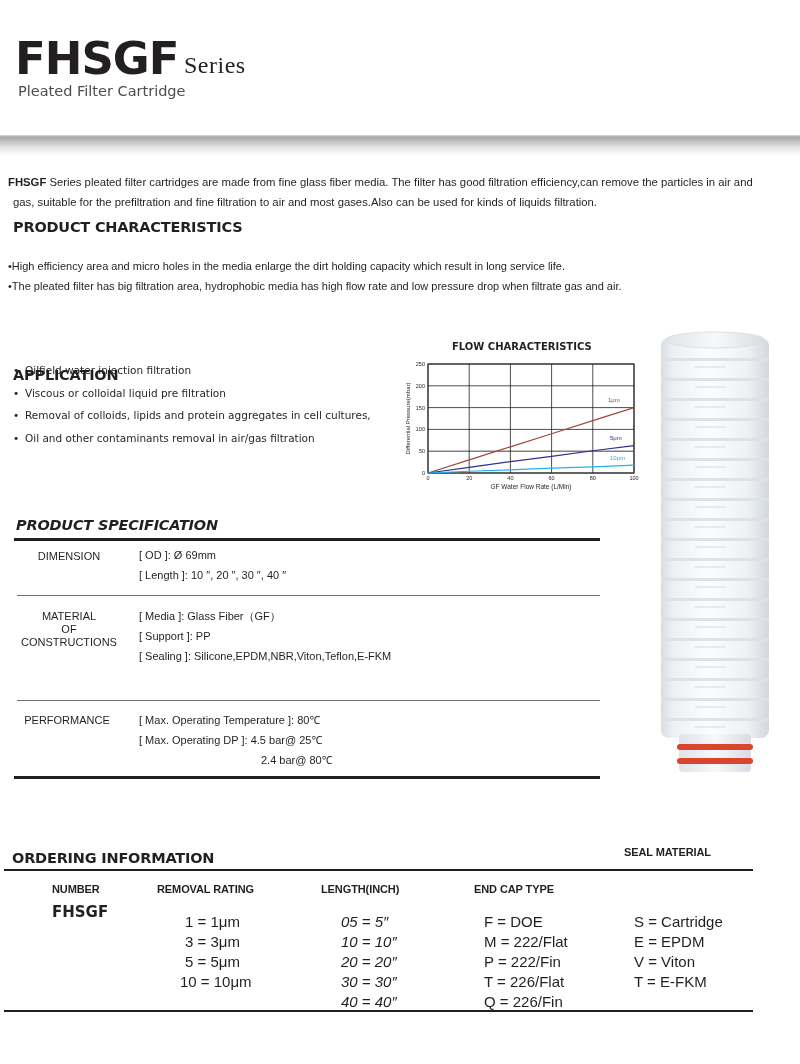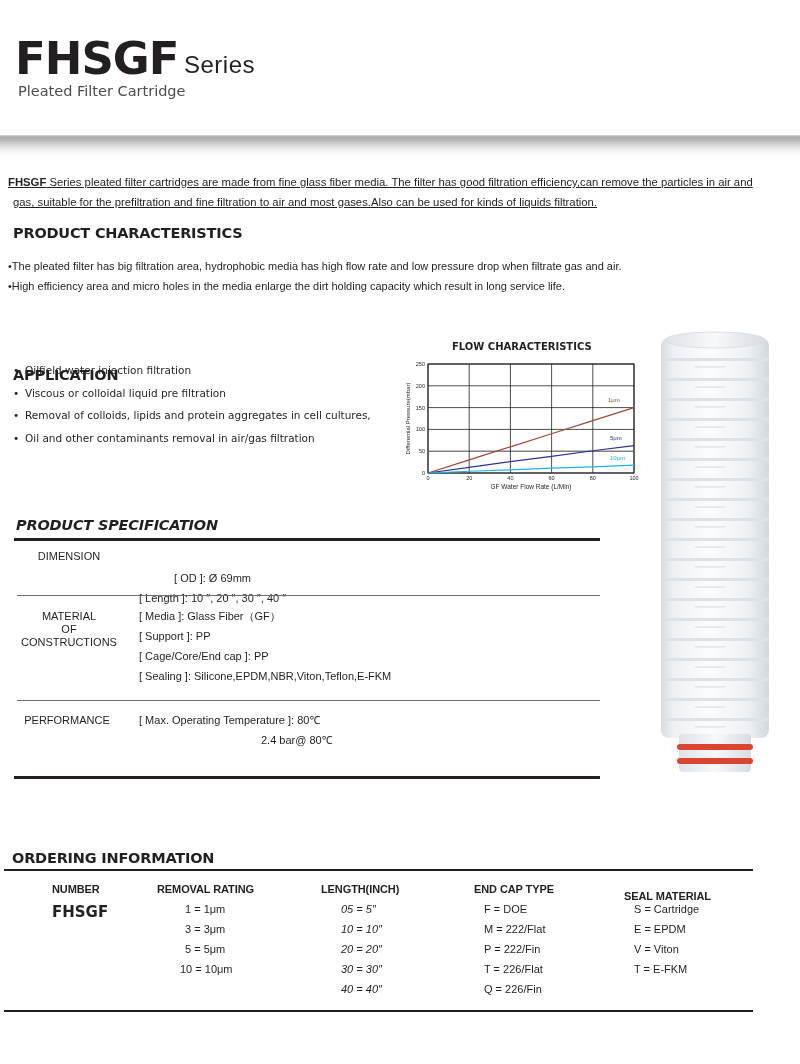--- a/index.html
+++ b/index.html
@@ -3,27 +3,27 @@
 <meta charset="utf-8">
 <style>
   * { box-sizing: border-box; margin: 0; padding: 0; }
   html, body { width: 800px; height: 1064px; background: #fff; overflow: hidden; }
   body { position: relative; font-family: "Liberation Sans", sans-serif; color: #231f20; }
 
   .abs { position: absolute; }
 
   
   .brand { left: 15px; top: 36px; font-family: "DejaVu Sans", sans-serif; font-weight: bold; font-size: 45px; letter-spacing: -1px; color: #231f20; line-height: 1; }
-  .series { left: 184px; top: 53px; font-family: Liberation Sans, sans-serif; font-size: 24px; color: #231f20; line-height: 1; letter-spacing: 0.5px; font-weight: 300; }
+  .series { left: 184px; top: 53px; font-family: Liberation Serif, serif; font-size: 24px; color: #231f20; line-height: 1; letter-spacing: 0.5px; font-weight: 300; }
   .subtitle { left: 18px; top: 84px; font-family: "DejaVu Sans", sans-serif; font-size: 14.5px; color: #4d4d4f; line-height: 1; }
   .header-bar { left: 0; top: 135px; width: 800px; height: 22px;
     background: linear-gradient(to bottom, #dcdcdc 0px, #a8a8a8 2px, #bdbdbd 6px, #e2e2e2 12px, #f6f6f6 17px, #ffffff 22px); }
 
   
-  .intro { left: 8px; top: 172px; width: 780px; font-size: 11.3px; line-height: 20px; color: #231f20; text-decoration: underline; }
+  .intro { left: 8px; top: 172px; width: 780px; font-size: 11.3px; line-height: 20px; color: #231f20; }
   .intro b { font-weight: bold; }
   .intro .l2 { padding-left: 5px; display: block; }
 
   .h2 { font-family: "DejaVu Sans", sans-serif; font-weight: bold; font-size: 14.5px; color: #231f20; letter-spacing: -0.2px; line-height: 1; }
 
   .bullets-plain { font-size: 11px; line-height: 20px; color: #231f20; }
   .bullets-plain div::before { content: "\2022 "; }
 
   .app-list { font-family: "DejaVu Sans", sans-serif; font-size: 10.5px; color: #231f20; }
   .app-list .it { height: 22.5px; display: flex; align-items: flex-start; }
@@ -33,43 +33,43 @@
   .chart-title { left: 452px; top: 341px; font-family: "DejaVu Sans", sans-serif; font-weight: bold; font-size: 10px; color: #231f20; text-align: center; }
 
   
   .rule-thick { height: 3px; background: #231f20; }
   .rule-thin { height: 1px; background: #6d6e70; }
   .spec-label { font-size: 11px; color: #231f20; text-align: center; line-height: 13px; }
   .spec-val { font-size: 11px; color: #231f20; line-height: 20px; }
 
   
   .ord-head { font-size: 11px; font-weight: bold; color: #231f20; letter-spacing: -0.1px; }
-  .ord-col { font-size: 11px; color: #231f20; line-height: 20px; }
+  .ord-col { font-size: 15px; color: #231f20; line-height: 20px; margin-top: 13px; }
   .ord-number { font-family: "DejaVu Sans", sans-serif; font-weight: bold; font-size: 15px; color: #231f20; }
 
   
   .cartridge { left: 655px; top: 330px; width: 120px; height: 450px; }
 </style>
 </head>
 <body>
 
 <div class="abs brand">FHSGF</div>
 <div class="abs series">Series</div>
 <div class="abs subtitle">Pleated Filter Cartridge</div>
 <div class="abs header-bar"></div>
 
 <div class="abs intro">
   <b>FHSGF</b><span> Series pleated filter cartridges are made from fine glass fiber media. The filter has good filtration efficiency,can remove the particles in air and</span>
   <span class="l2">gas, suitable for the prefiltration and fine filtration to air and most gases.Also can be used for kinds of liquids filtration.</span>
 </div>
 
-<div class="abs h2" style="left:13px; top:226px;">PRODUCT CHARACTERISTICS</div>
+<div class="abs h2" style="left:13px; top:220px;">PRODUCT CHARACTERISTICS</div>
 <div class="abs bullets-plain" style="left:8px; top:256px; width:780px;">
+  <div>High efficiency area and micro holes in the media enlarge the dirt holding capacity which result in long service life.</div>
   <div>The pleated filter has big filtration area, hydrophobic media has high flow rate and low pressure drop when filtrate gas and air.</div>
-  <div>High efficiency area and micro holes in the media enlarge the dirt holding capacity which result in long service life.</div>
 </div>
 
 <div class="abs h2" style="left:13px; top:344px;margin-top:24px;">APPLICATION</div>
 <div class="abs app-list" style="left:13px; top:364px; width:380px;">
   <div class="it">
       <span class="dot">•</span>
       <span>Oilfield water injection filtration</span>
     </div>
   <div class="it">
       <span class="dot">•</span>
@@ -125,42 +125,42 @@
       <text x="210" y="45.60000000000001" font-size="6" fill="#a0483a" font-family="Liberation Sans, sans-serif">1μm</text>
       <text x="212" y="83.532" font-size="6" fill="#2e3192" font-family="Liberation Sans, sans-serif">5μm</text>
       <text x="212" y="104.152" font-size="6" fill="#1eb4e6" font-family="Liberation Sans, sans-serif">10μm</text>
     </g>
 </svg>
 
 <div class="abs h2" style="left:16px; top:518px;font-style:italic;">PRODUCT SPECIFICATION</div>
 <div class="abs rule-thick" style="left:14px; top:538px; width:586px;"></div>
 
 <div class="abs spec-label" style="left:18px; top:550px; width:102px;">DIMENSION</div>
-<div class="abs spec-val" style="left:139px; top:568px;text-align:center;">
+<div class="abs spec-val" style="left:139px; top:545px;">
   <div>[ OD ]:  Ø 69mm</div>
   <div>[ Length ]:  10 ″, 20 ″, 30 ″, 40 ″</div>
 </div>
 <div class="abs rule-thin" style="left:17px; top:595px; width:583px;"></div>
 
 <div class="abs spec-label" style="left:18px; top:610px; width:102px;">
   <div>MATERIAL</div>
   <div>OF</div>
   <div>CONSTRUCTIONS</div>
 </div>
 <div class="abs spec-val" style="left:139px; top:606px;">
   <div>[ Media ]:  Glass Fiber（GF）</div>
   <div>[ Support ]:  PP</div>
-  <div>[ Cage/Core/End cap ]:  PP</div>
   <div>[ Sealing ]:  Silicone,EPDM,NBR,Viton,Teflon,E-FKM</div>
 </div>
 <div class="abs rule-thin" style="left:17px; top:700px; width:583px;"></div>
 
 <div class="abs spec-label" style="left:18px; top:714px; width:98px;">PERFORMANCE</div>
 <div class="abs spec-val" style="left:139px; top:710px;">
   <div>[ Max. Operating Temperature ]:  80℃</div>
+  <div>[ Max. Operating DP ]:  4.5 bar@ 25℃</div>
   <div style="padding-left:122px;">2.4 bar@ 80℃</div>
 </div>
 <div class="abs rule-thick" style="left:14px; top:776px; width:586px;"></div>
 
 <svg class="abs cartridge" viewBox="0 0 120 450">
   <defs>
     <linearGradient id="body" x1="0" x2="1" y1="0" y2="0">
       <stop offset="0" stop-color="#d8dde2"></stop>
       <stop offset="0.12" stop-color="#eef1f4"></stop>
       <stop offset="0.45" stop-color="#fbfcfd"></stop>
@@ -245,21 +245,21 @@
 
 <div class="abs ord-head" style="left:474px; top:883px;">END CAP TYPE</div>
 <div class="abs ord-col" style="left:484px; top:899px;">
   <div>F = DOE</div>
   <div>M = 222/Flat</div>
   <div>P = 222/Fin</div>
   <div>T = 226/Flat</div>
   <div>Q = 226/Fin</div>
 </div>
 
-<div class="abs ord-head" style="left:624px; top:890px;">SEAL MATERIAL</div>
+<div class="abs ord-head" style="left:624px; top:846px;">SEAL MATERIAL</div>
 <div class="abs ord-col" style="left:634px; top:899px;">
   <div>S = Cartridge</div>
   <div>E = EPDM</div>
   <div>V = Viton</div>
   <div>T = E-FKM</div>
 </div>
 
 <div class="abs" style="left:4px; top:1010px; width:749px; height:2px; background:#231f20;"></div>
 
 </body></html>

